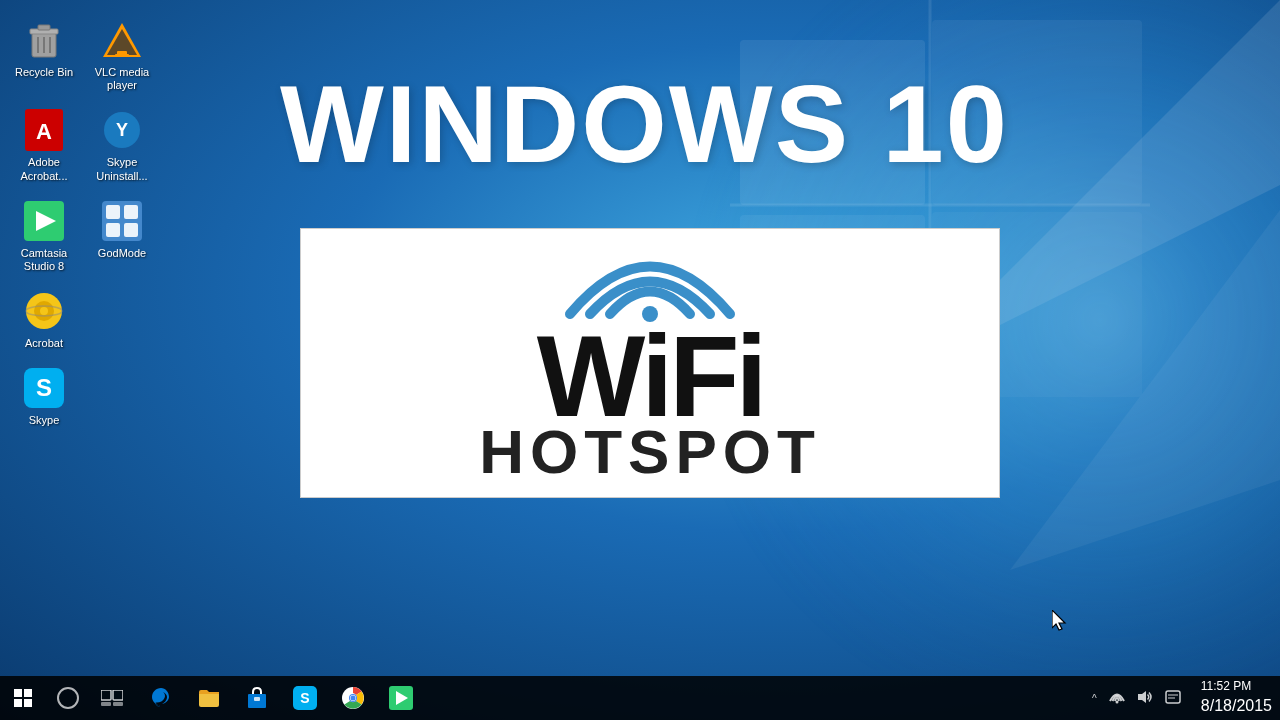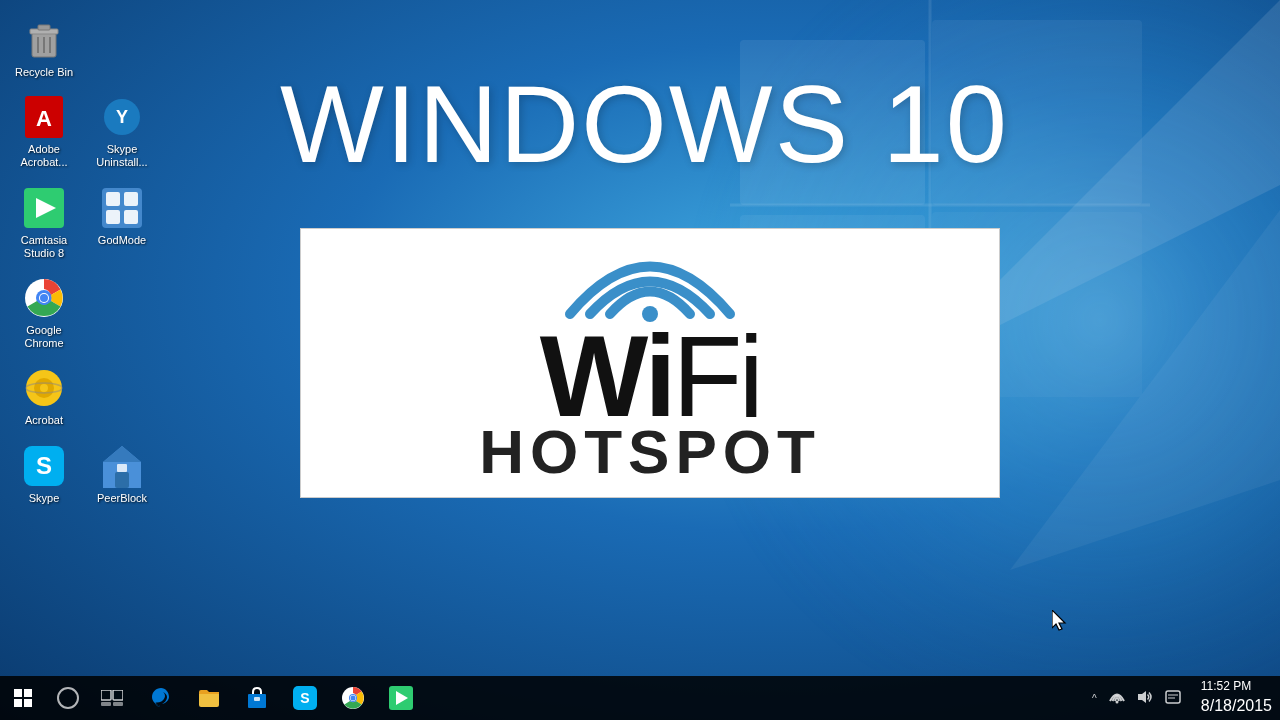--- a/index.html
+++ b/index.html
@@ -84,21 +84,21 @@
       text-shadow: 1px 1px 2px rgba(0,0,0,0.8);
       word-break: break-word;
     }
 
     
     .windows10-title {
       position: absolute;
       top: 60px;
       left: 280px;
       font-size: 110px;
-      font-weight: 400;
+      font-weight: 700;
       color: white;
       letter-spacing: 2px;
       text-shadow: 2px 2px 8px rgba(0,0,0,0.2);
       font-family: Arial Black, Arial, sans-serif;
       white-space: nowrap;
       z-index: 5;
     }
 
     
     .wifi-hotspot-container {
@@ -262,20 +262,31 @@
             <rect x="8" y="14" width="24" height="24" rx="2" fill="#a0a0a0" stroke="#777" stroke-width="1"></rect>
             <rect x="6" y="10" width="28" height="5" rx="1" fill="#b0b0b0" stroke="#888" stroke-width="1"></rect>
             <rect x="14" y="6" width="12" height="5" rx="1" fill="#999" stroke="#777" stroke-width="1"></rect>
             <line x1="14" y1="18" x2="14" y2="34" stroke="#777" stroke-width="2"></line>
             <line x1="20" y1="18" x2="20" y2="34" stroke="#777" stroke-width="2"></line>
             <line x1="26" y1="18" x2="26" y2="34" stroke="#777" stroke-width="2"></line>
           </svg>
         </div>
         <span class="icon-label">Recycle Bin</span>
       </div>
+      <div class="desktop-icon">
+        <div class="icon-img">
+          <svg width="42" height="42" viewBox="0 0 42 42" xmlns="http://www.w3.org/2000/svg">
+            <polygon points="21,4 40,38 2,38" fill="#f90"></polygon>
+            <polygon points="21,10 36,36 6,36" fill="#333" opacity="0.8"></polygon>
+            <rect x="16" y="32" width="10" height="4" rx="1" fill="#f90"></rect>
+            <rect x="14" y="35" width="14" height="3" rx="1" fill="#f90"></rect>
+          </svg>
+        </div>
+        <span class="icon-label">VLC media player</span>
+      </div>
     </div>
 
     <div class="icon-row">
       <div class="desktop-icon">
         <div class="icon-img">
           <svg width="38" height="42" viewBox="0 0 38 42" xmlns="http://www.w3.org/2000/svg">
             <rect width="38" height="42" rx="3" fill="#CC0000"></rect>
             <text x="19" y="30" text-anchor="middle" fill="white" font-size="22" font-weight="bold" font-family="Arial">A</text>
           </svg>
         </div>
@@ -310,39 +321,20 @@
             <rect x="22" y="4" width="14" height="14" rx="2" fill="white" opacity="0.9"></rect>
             <rect x="4" y="22" width="14" height="14" rx="2" fill="white" opacity="0.9"></rect>
             <rect x="22" y="22" width="14" height="14" rx="2" fill="white" opacity="0.9"></rect>
           </svg>
         </div>
         <span class="icon-label">GodMode</span>
       </div>
     </div>
 
     <div class="icon-row">
-      <div class="desktop-icon">
-        <div class="icon-img">
-          <svg width="40" height="40" viewBox="0 0 40 40" xmlns="http://www.w3.org/2000/svg">
-            <circle cx="20" cy="20" r="19" fill="#fff"></circle>
-            <circle cx="20" cy="20" r="8" fill="#4285F4"></circle>
-
-            <path d="M20,1 A19,19 0 0,1 36.5,11.5 L27,17 A9,9 0 0,0 20,11 Z" fill="#EA4335"></path>
-
-            <path d="M36.5,11.5 A19,19 0 0,1 36.5,28.5 L27,23 A9,9 0 0,0 27,17 Z" fill="#FBBC05"></path>
-
-            <path d="M36.5,28.5 A19,19 0 0,1 3.5,28.5 L13,23 A9,9 0 0,0 27,23 Z" fill="#34A853"></path>
-
-            <circle cx="20" cy="20" r="7" fill="#4285F4"></circle>
-            <circle cx="20" cy="20" r="5" fill="white"></circle>
-            <circle cx="20" cy="20" r="4" fill="#4285F4"></circle>
-          </svg>
-        </div>
-        <span class="icon-label">Google Chrome</span>
-      </div>
     </div>
 
     <div class="icon-row">
       <div class="desktop-icon">
         <div class="icon-img">
           <svg width="40" height="40" viewBox="0 0 40 40" xmlns="http://www.w3.org/2000/svg">
             <circle cx="20" cy="20" r="18" fill="#f5c518"></circle>
             <circle cx="20" cy="20" r="10" fill="#e0a800"></circle>
             <circle cx="20" cy="20" r="4" fill="#f5c518"></circle>
             <ellipse cx="20" cy="20" rx="18" ry="5" fill="none" stroke="#888" stroke-width="1.5" opacity="0.5"></ellipse>
@@ -355,34 +347,20 @@
     <div class="icon-row">
       <div class="desktop-icon">
         <div class="icon-img">
           <svg width="40" height="40" viewBox="0 0 40 40" xmlns="http://www.w3.org/2000/svg">
             <rect width="40" height="40" rx="8" fill="#00aff0"></rect>
             <text x="20" y="28" text-anchor="middle" fill="white" font-size="24" font-weight="bold" font-family="Arial">S</text>
           </svg>
         </div>
         <span class="icon-label">Skype</span>
       </div>
-      <div class="desktop-icon">
-        <div class="icon-img">
-          <svg width="42" height="44" viewBox="0 0 42 44" xmlns="http://www.w3.org/2000/svg">
-
-            <polygon points="21,2 40,18 40,44 2,44 2,18" fill="#4a90d9"></polygon>
-            <polygon points="21,2 40,18 2,18" fill="#357abd"></polygon>
-
-            <rect x="14" y="28" width="14" height="16" rx="2" fill="#2c6ea8"></rect>
-
-            <rect x="16" y="20" width="10" height="8" rx="1" fill="white" opacity="0.8"></rect>
-          </svg>
-        </div>
-        <span class="icon-label">PeerBlock</span>
-      </div>
     </div>
 
   </div>
 
   <div class="wifi-hotspot-container">
     <div class="wifi-hotspot-inner">
 
       <svg width="200" height="90" viewBox="0 0 200 90" xmlns="http://www.w3.org/2000/svg">
 
         <path d="M20,75 Q100,-20 180,75" fill="none" stroke="#3a8fc9" stroke-width="10" stroke-linecap="round"></path>
@@ -390,21 +368,21 @@
         <path d="M40,75 Q100,10 160,75" fill="none" stroke="#3a8fc9" stroke-width="10" stroke-linecap="round"></path>
 
         <path d="M60,75 Q100,30 140,75" fill="none" stroke="#3a8fc9" stroke-width="10" stroke-linecap="round"></path>
 
         <circle cx="100" cy="75" r="8" fill="#3a8fc9"></circle>
       </svg>
 
       <div style="display:flex; align-items:center; line-height:1; margin-top:-10px;">
         <span style="font-size:115px; font-weight:900; color:#111; font-family:'Arial Black',Arial,sans-serif; letter-spacing:-4px;">W</span>
         <span style="font-size:115px; font-weight:900; color:#111; font-family:'Arial Black',Arial,sans-serif; letter-spacing:-4px;">i</span>
-        <span style="font-size:115px; font-weight:400; color:#111; font-family:'Arial Black',Arial,sans-serif; letter-spacing:-4px;">Fi</span>
+        <span style="font-size:115px; font-weight:700; color:#111; font-family:'Arial Black',Arial,sans-serif; letter-spacing:-4px;">Fi</span>
       </div>
       <div style="font-size:62px; font-weight:900; color:#222; font-family:'Arial Black',Arial,sans-serif; letter-spacing:6px; margin-top:-18px;">HOTSPOT</div>
     </div>
   </div>
 
   <div style="position:absolute; left:1052px; top:610px; z-index:200; pointer-events:none;">
     <svg width="16" height="22" viewBox="0 0 16 22">
       <polygon points="0,0 0,18 4,14 7,20 10,19 7,13 13,13" fill="white" stroke="black" stroke-width="1.2"></polygon>
     </svg>
   </div>

